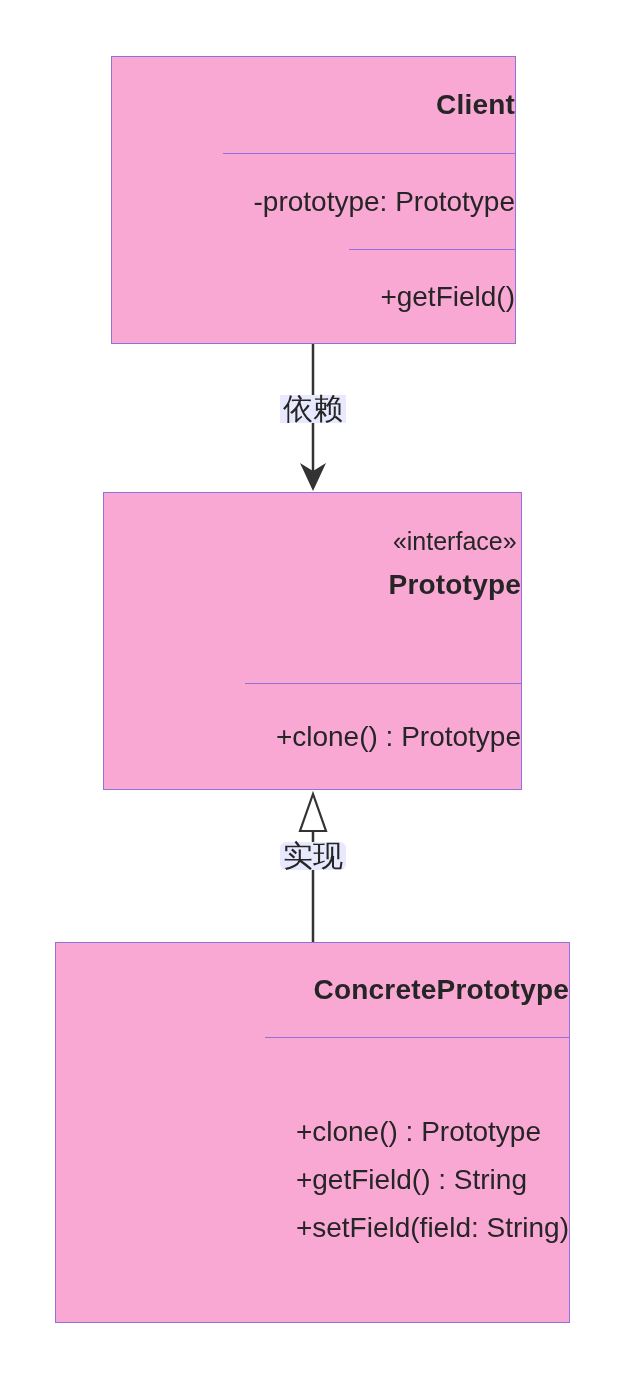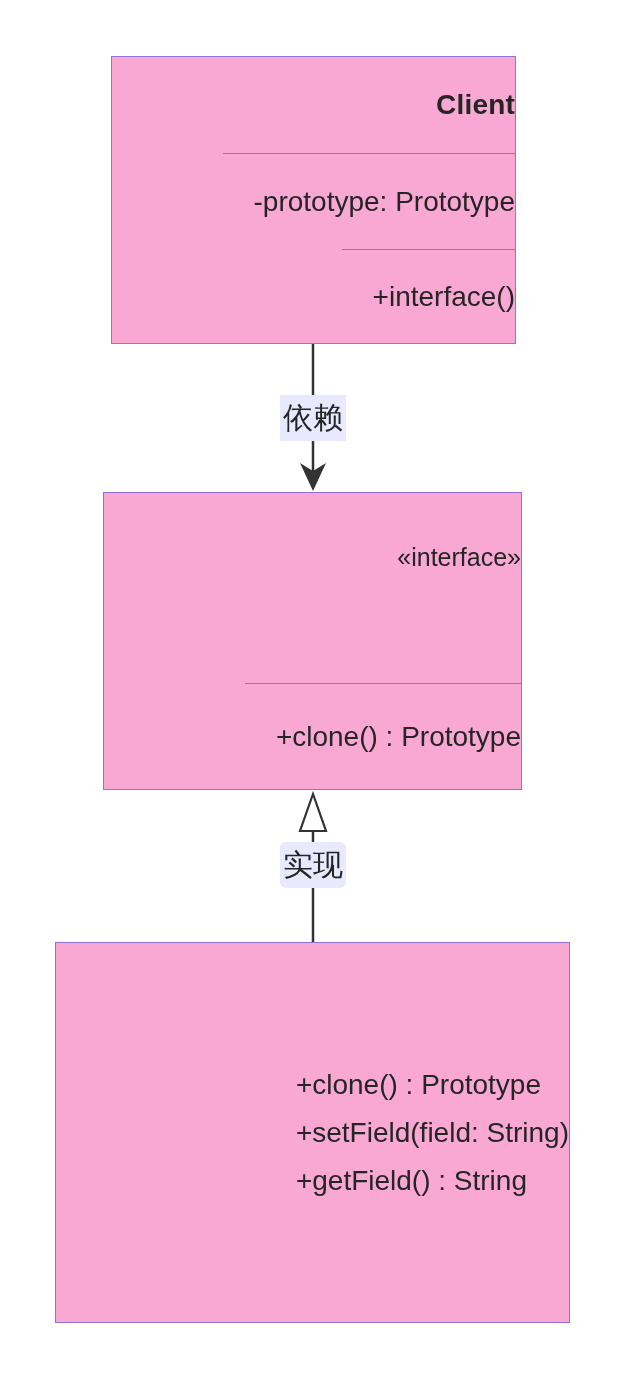--- a/index.html
+++ b/index.html
@@ -74,21 +74,21 @@
   .box-concrete { left: 55px; top: 942px; width: 515px; height: 381px; }
   .box-concrete .title-sec   { height: 94px; }
   .box-concrete .attrs-sec   { height: 94px; }
   .box-concrete .methods-sec { flex: 1; }
   .edge-label {
     position: absolute;
     background: #E8E8FF;
     color: #252525;
     font-size: 30px;
     width: 66px;
-    height: 46px;
+    height: 28px;
     display: flex;
     align-items: center;
     justify-content: center;
     z-index: 3;
     white-space: nowrap;
   }
   .label-dependency { left: 280px; top: 395px; }
   .label-realization { left: 280px; top: 842px; border-radius: 6px; }
 </style>
 </head>
@@ -106,39 +106,43 @@
   </svg>
 
   <div class="class-box box-client">
     <div class="sec title-sec">
       <span class="class-name">Client</span>
     </div>
     <div class="sec attrs-sec">
       <div class="member-line">-prototype: Prototype</div>
     </div>
     <div class="sec methods-sec">
-      <div class="member-line">+interface()</div>
+      <div class="member-line">+getField()</div>
     </div>
   </div>
 
   <div class="edge-label label-dependency">依赖</div>
 
   <div class="class-box box-prototype">
     <div class="sec title-sec">
       <span class="stereotype">«interface»</span>
+      <span class="class-name">Prototype</span>
     </div>
     <div class="sec attrs-sec"></div>
     <div class="sec methods-sec">
       <div class="member-line">+clone() : Prototype</div>
     </div>
   </div>
 
   <div class="edge-label label-realization">实现</div>
 
   <div class="class-box box-concrete">
+    <div class="sec title-sec">
+      <span class="class-name">ConcretePrototype</span>
+    </div>
     <div class="sec methods-sec">
       <div class="member-line">+clone() : Prototype</div>
+      <div class="member-line">+getField() : String</div>
       <div class="member-line">+setField(field: String)</div>
-      <div class="member-line">+getField() : String</div>
     </div>
   </div>
 
 </div>
 
 </body></html>

